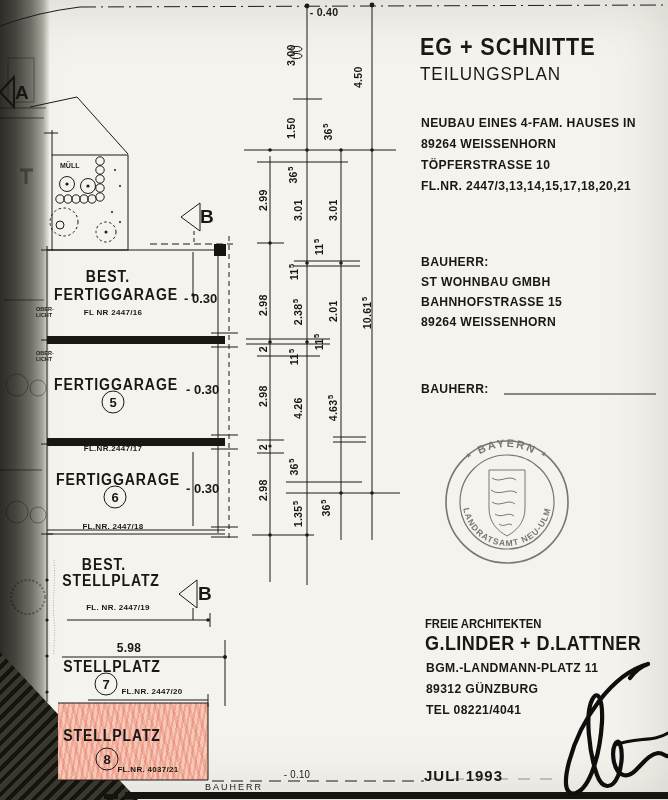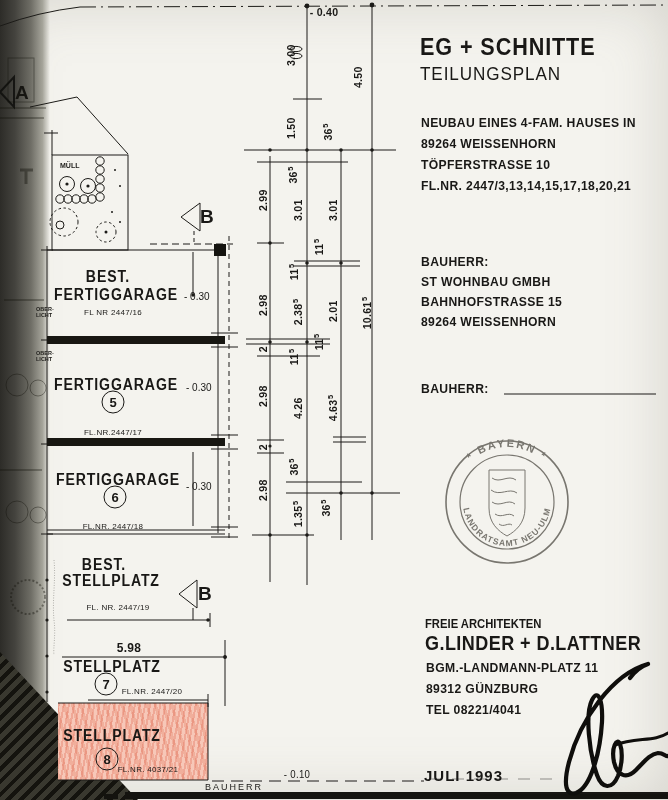--- a/index.html
+++ b/index.html
@@ -9,22 +9,22 @@
   .abs{position:absolute;white-space:nowrap;}
   .cond{transform:scaleX(.9);transform-origin:left top;}
   
   .h1{font-size:24px;font-weight:700;letter-spacing:1px;}
   .h2{font-size:19px;font-weight:400;letter-spacing:1px;}
   .b13{font-size:13.5px;font-weight:700;letter-spacing:.4px;}
   .b20{font-size:20px;font-weight:700;letter-spacing:.5px;}
   .b12{font-size:12.5px;font-weight:700;}
   
   .unit-title{font-size:16px;font-weight:700;letter-spacing:1px;transform:translateX(-50%) scaleX(.88);transform-origin:center top;}
-  .unit-sub{font-size:8px;font-weight:400;letter-spacing:.3px;transform:translateX(-50%);}
-  .elev{font-size:10px;font-weight:400;}
+  .unit-sub{font-size:8px;font-weight:700;letter-spacing:.3px;transform:translateX(-50%);}
+  .elev{font-size:13px;font-weight:700;}
   .circ{position:absolute;width:21px;height:21px;border:1.7px solid #191816;border-radius:50%;
         text-align:center;line-height:21px;font-size:13px;font-weight:700;transform:translate(-50%,-50%);}
   .dim{position:absolute;font-size:11.5px;font-weight:700;letter-spacing:.3px;
        transform:translate(-50%,-50%) rotate(-90deg) scaleX(.92);}
   .dim.h{transform:translate(-50%,-50%) scaleX(.92);}
   .sup{font-size:8px;vertical-align:4px;margin-left:.5px;}
   .tiny{font-size:5.5px;font-weight:700;line-height:6px;color:#23221f;}
   .sec-letter{font-size:19px;font-weight:700;}
   .street{font-size:9px;font-weight:400;letter-spacing:2px;}
   .date{font-size:15px;font-weight:700;letter-spacing:1px;}
@@ -240,21 +240,21 @@
   <div class="abs unit-title" style="left:116px;top:286px">FERTIGGARAGE</div>
   <div class="abs unit-sub" style="left:113px;top:308px">FL NR 2447/16</div>
   <div class="abs elev" style="left:184px;top:291px">- 0.30</div>
   <div class="abs tiny" style="left:36px;top:306px">
     <span>OBER-</span><br>
     <span>LICHT</span>
   </div>
 
   <div class="abs unit-title" style="left:116px;top:376px">FERTIGGARAGE</div>
   <div class="circ" style="left:113px;top:402px">5</div>
-  <div class="abs unit-sub" style="left:113px;top:428px">FL.NR.2447/17</div>
+  <div class="abs unit-sub" style="left:113px;top:444px">FL.NR.2447/17</div>
   <div class="abs elev" style="left:186px;top:382px">- 0.30</div>
   <div class="abs tiny" style="left:36px;top:350px">
     <span>OBER-</span><br>
     <span>LICHT</span>
   </div>
 
   <div class="abs unit-title" style="left:118px;top:471px">FERTIGGARAGE</div>
   <div class="circ" style="left:115px;top:497px">6</div>
   <div class="abs unit-sub" style="left:113px;top:522px">FL.NR. 2447/18</div>
   <div class="abs elev" style="left:186px;top:481px">- 0.30</div>

